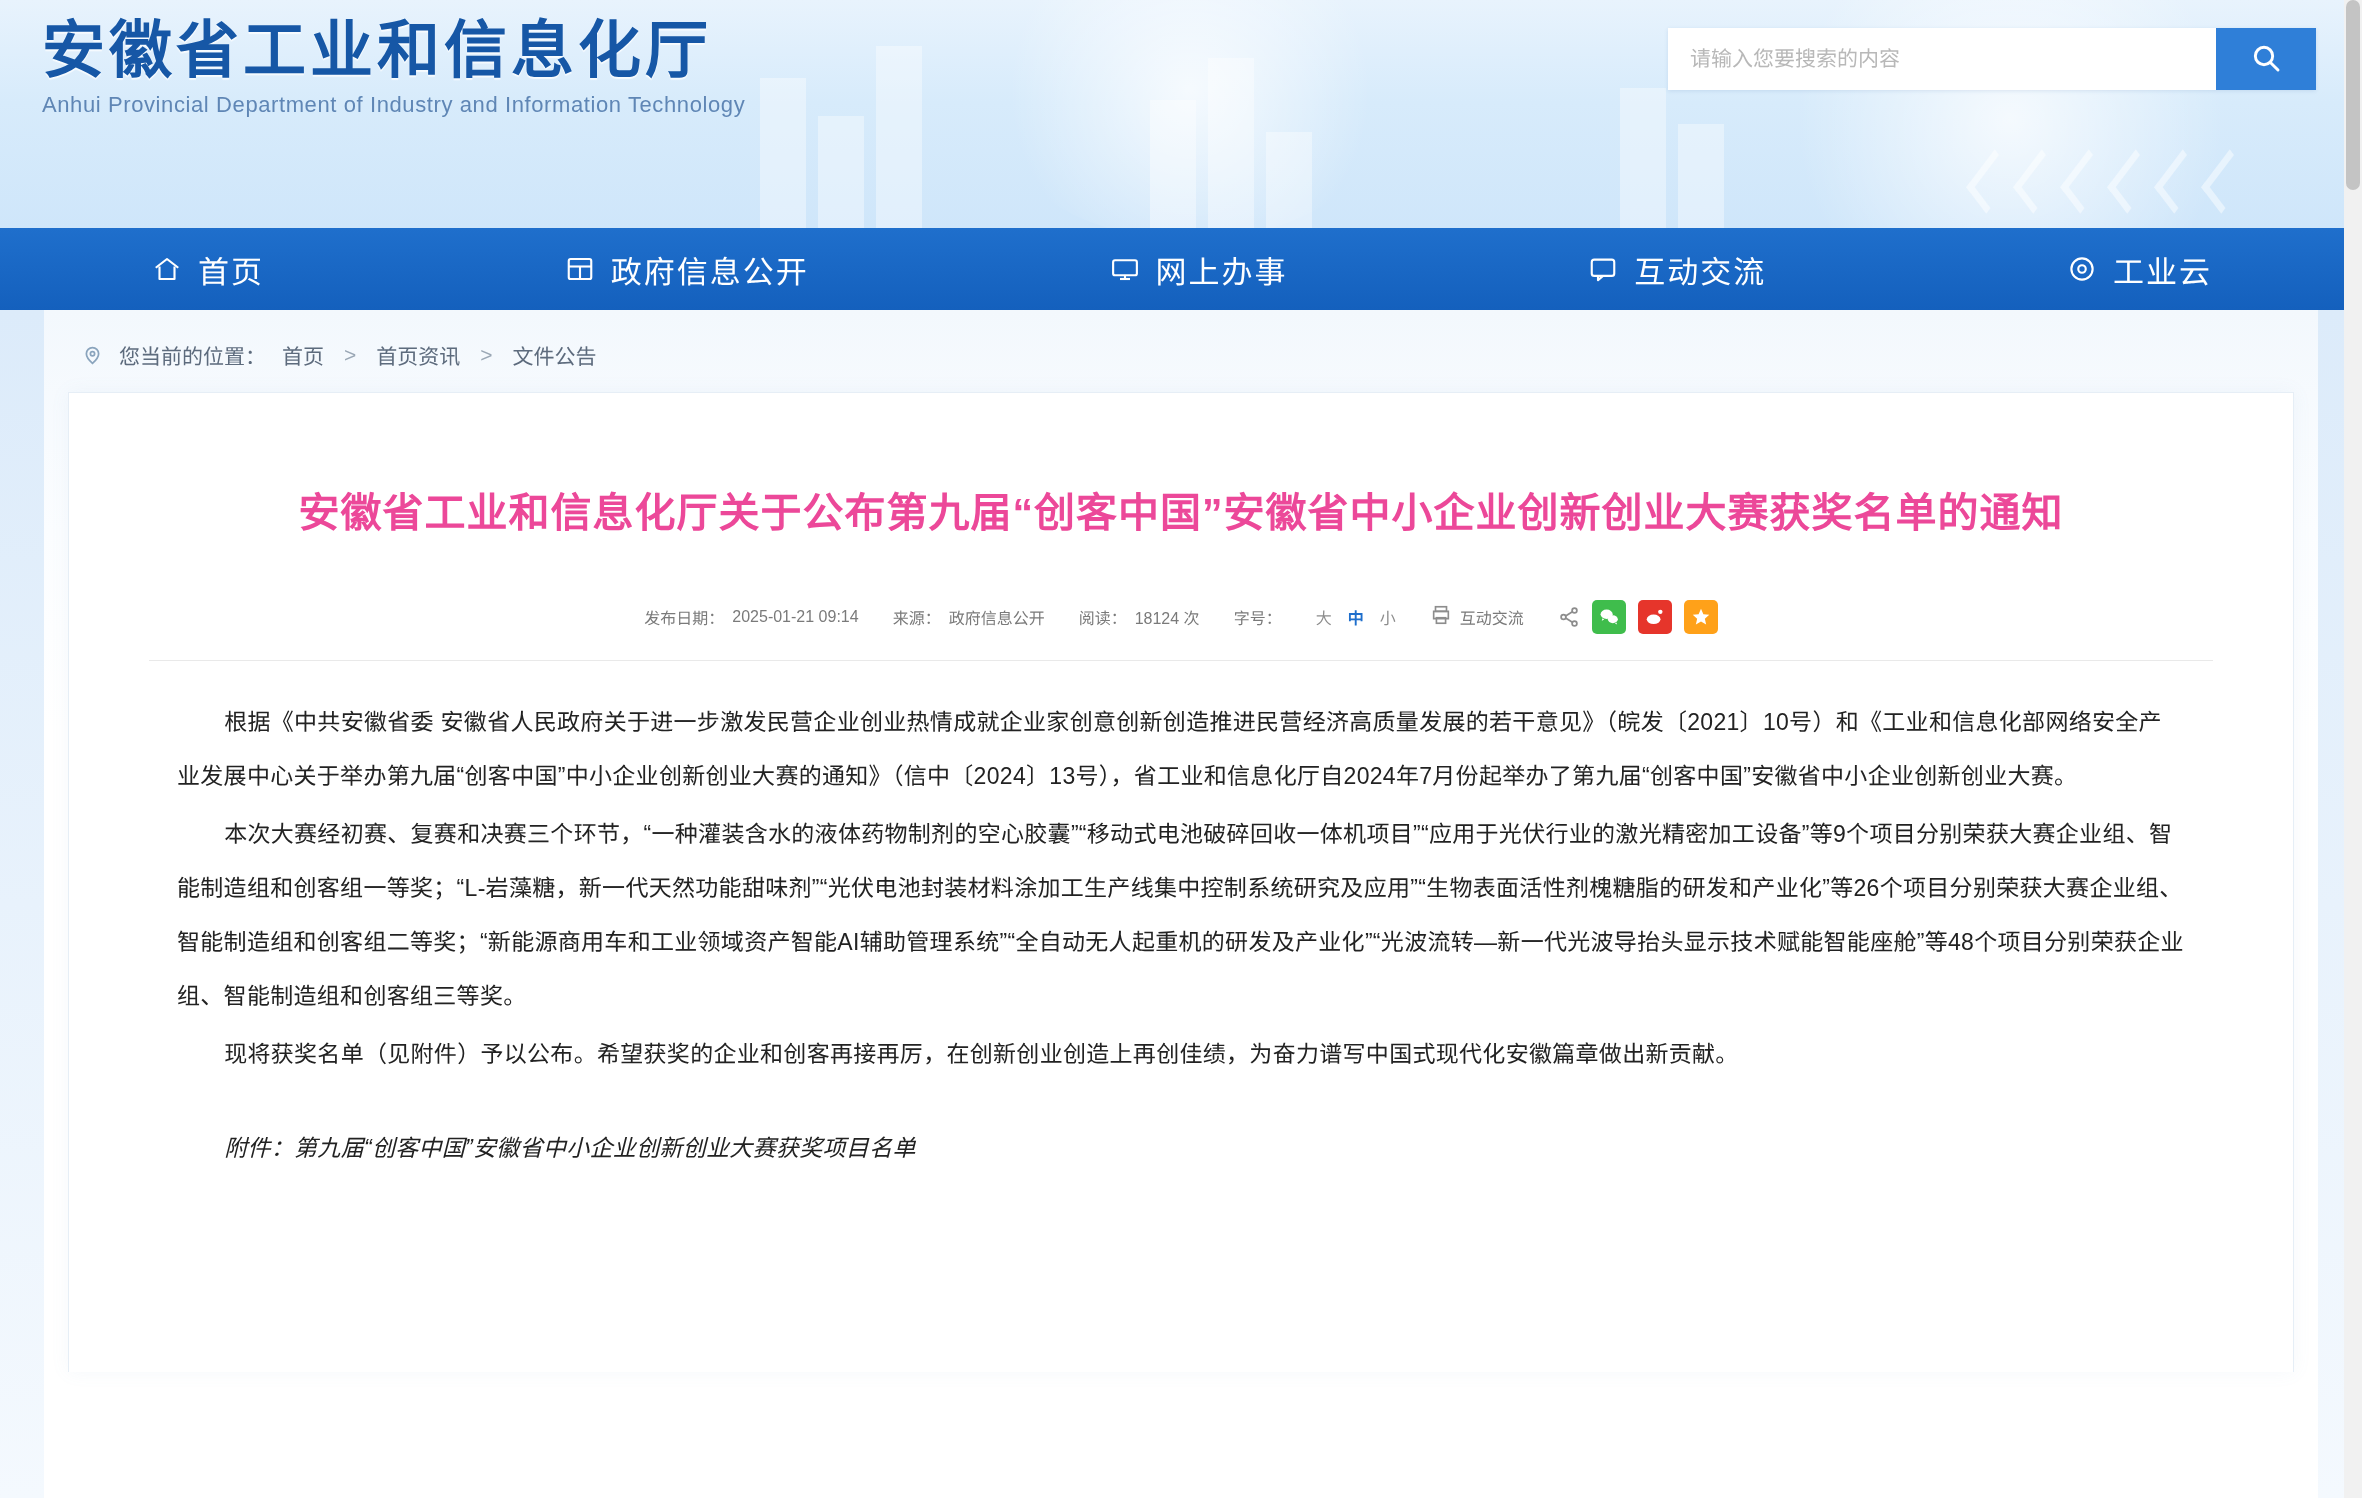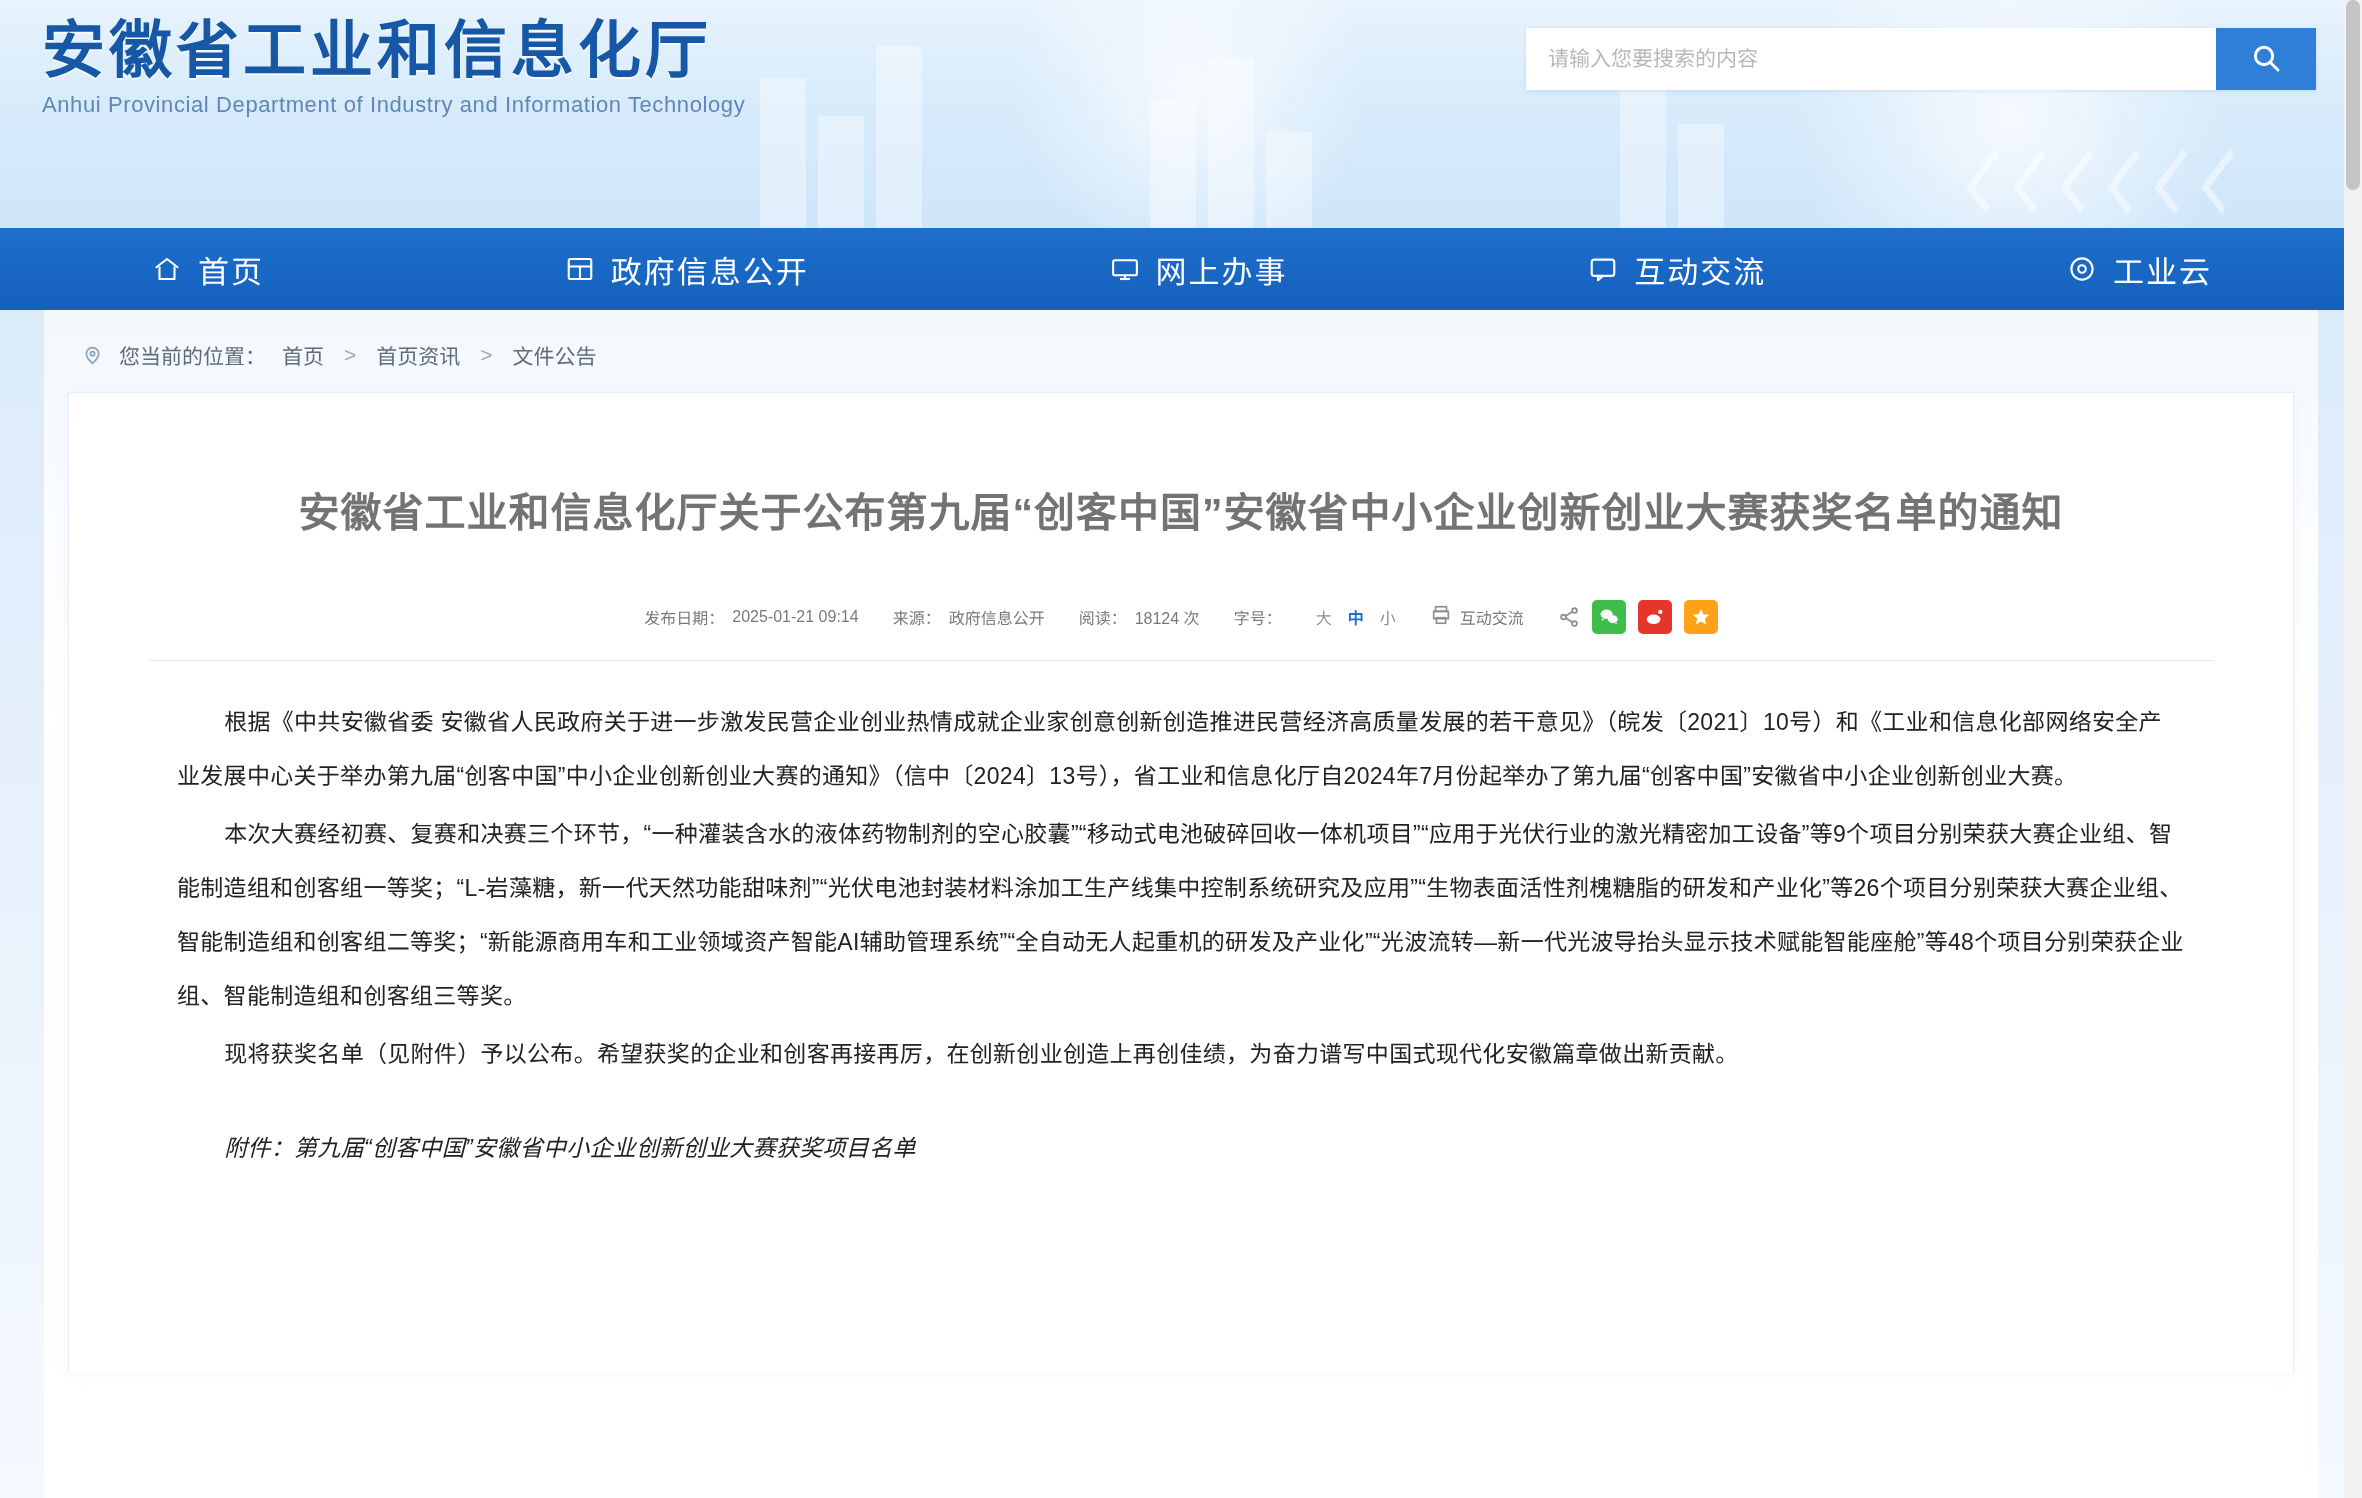--- a/index.html
+++ b/index.html
@@ -75,21 +75,21 @@
     color: #5f86b5;
     white-space: nowrap;
   }
 
   .search-box {
     position: absolute;
     right: 46px;
     top: 28px;
     display: flex;
     height: 62px;
-    width: 790px;
+    width: 648px;
     box-shadow: 0 1px 4px rgba(30,80,150,0.12);
   }
   .search-input {
     flex: 1;
     border: none;
     outline: none;
     background: #ffffff;
     padding: 0 22px;
     font-size: 21px;
     color: #333;
@@ -170,21 +170,21 @@
     border-bottom: none;
     box-shadow: 0 0 18px rgba(120,160,200,0.07);
     padding: 54px 108px 40px 108px;
     box-sizing: border-box;
     min-height: 980px;
   }
   .article-title {
     text-align: center;
     font-size: 41px;
     font-weight: 700;
-    color: #737373;
+    color: #ec4899;
     line-height: 1.55;
     letter-spacing: 1px;
     padding: 8px 30px 0 30px;
   }
   .meta-row {
     margin-top: 54px;
     display: flex;
     align-items: center;
     justify-content: center;
     gap: 34px;

